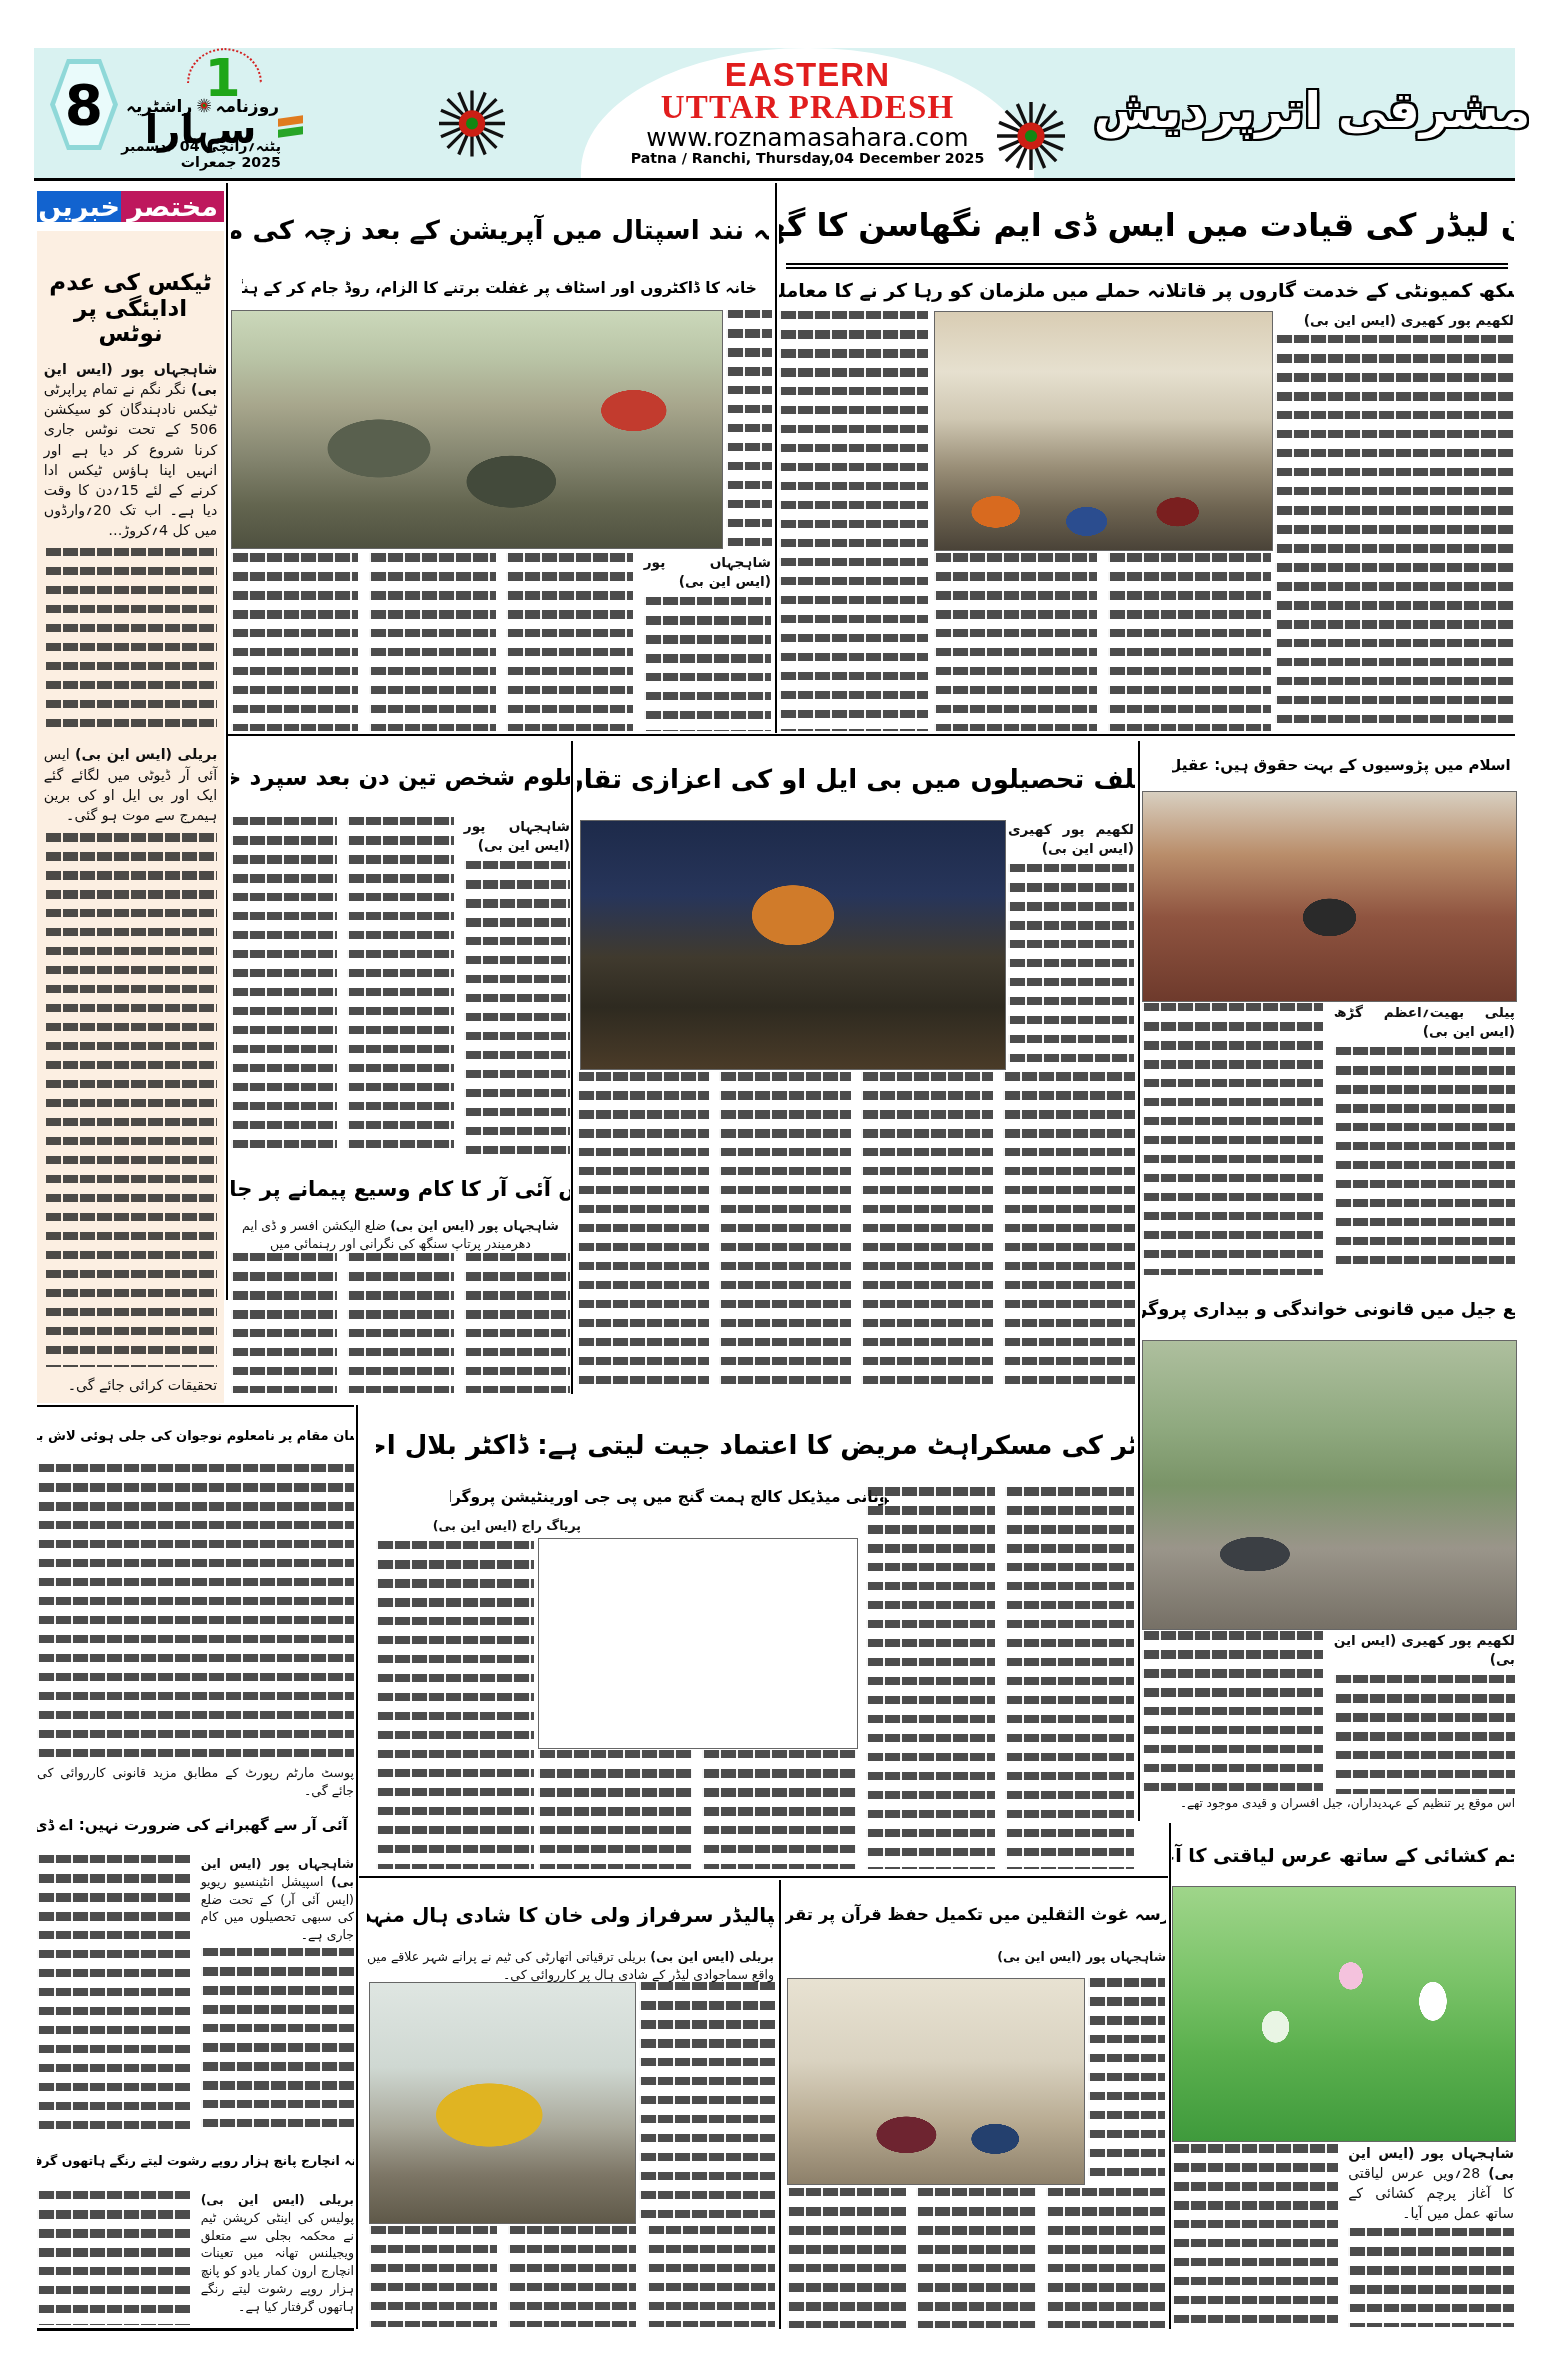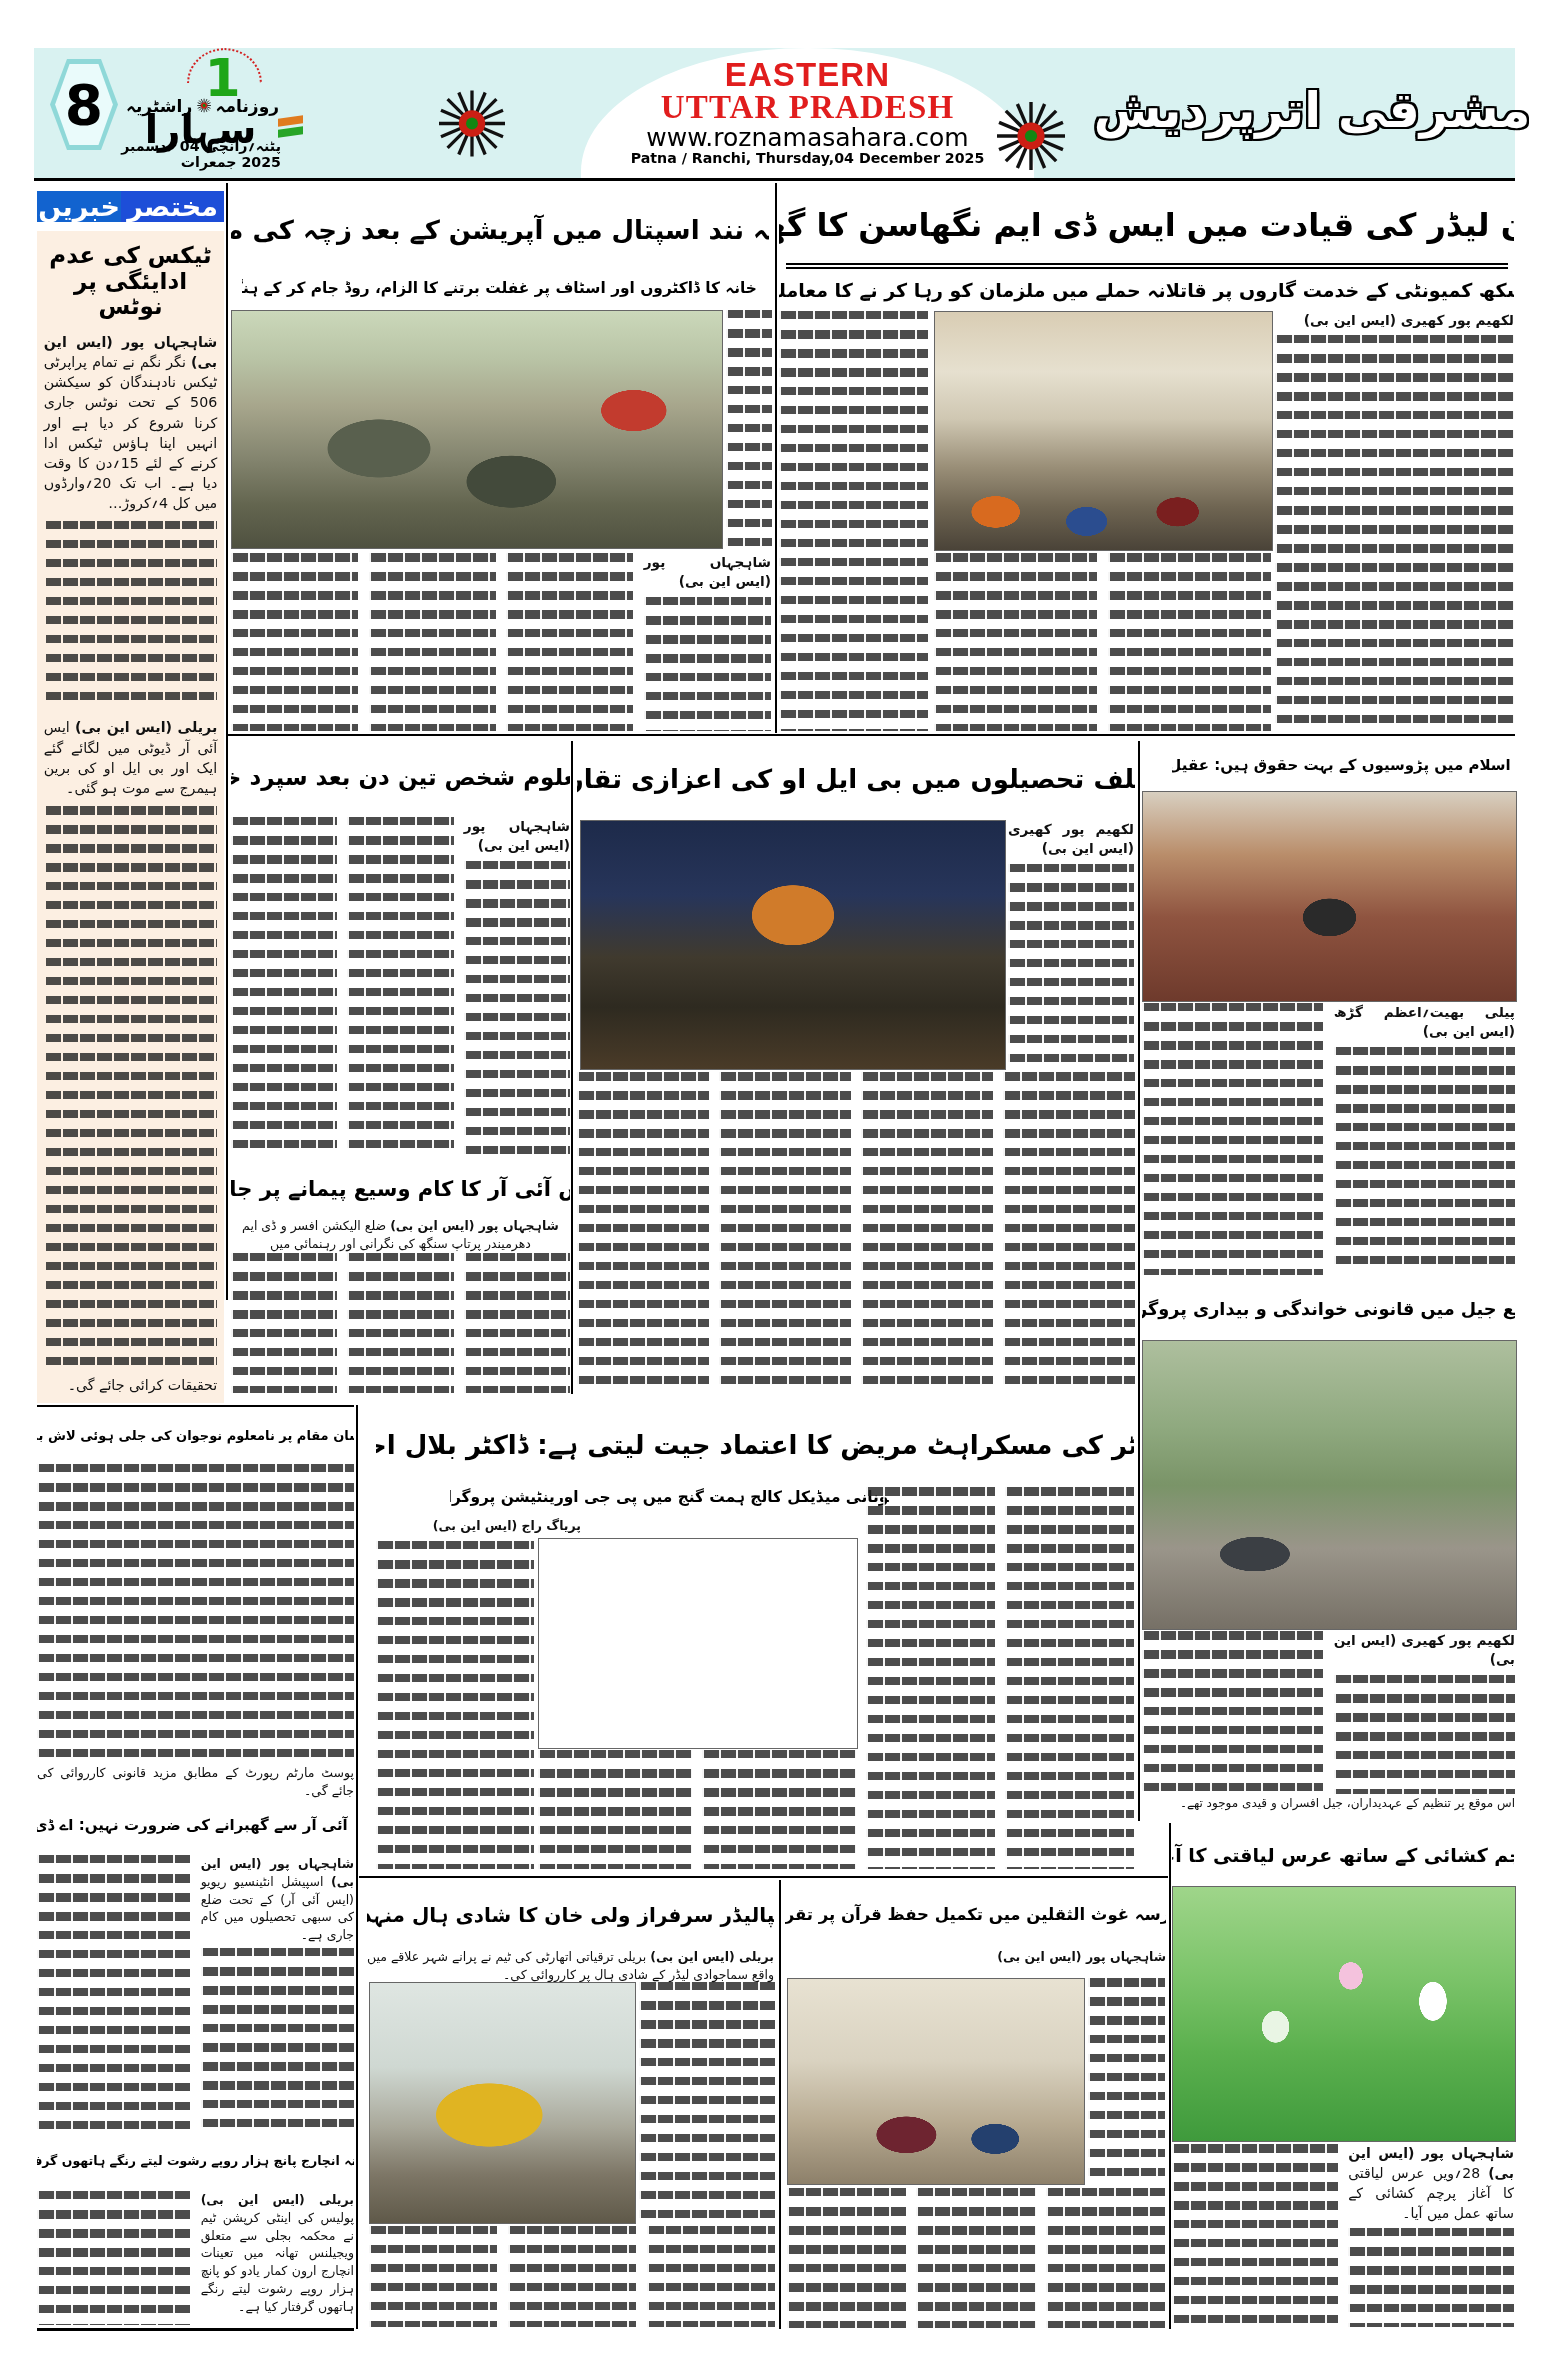--- a/index.html
+++ b/index.html
@@ -4,21 +4,21 @@
 <style>
   html,body{margin:0;padding:0;background:#ffffff;}
   #page{position:relative;width:1548px;height:2377px;background:#ffffff;
         font-family:"DejaVu Sans",sans-serif;overflow:hidden;}
   .abs{position:absolute;}
   .rtl{direction:rtl;}
   .center{display:flex;align-items:center;justify-content:center;}
   
   .hl{font-weight:bold;color:#000;direction:rtl;text-align:center;line-height:1.12;
       white-space:nowrap;overflow:hidden;display:flex;align-items:center;justify-content:center;}
-  .hl.wrap{white-space:normal;}
+  .hl.wrap{white-space:normal;margin-top:27px;}
   
   .lines{background-image:
       repeating-linear-gradient(90deg, rgba(255,255,255,.95) 0 2.3px, transparent 2.3px 17px),
       repeating-linear-gradient(180deg, #262626 0 8.5px, transparent 8.5px 19px);
       opacity:.82;}
   .lines.cream{background-image:
       repeating-linear-gradient(90deg, #fcefe2 0 2.3px, transparent 2.3px 17px),
       repeating-linear-gradient(180deg, #262626 0 8.5px, transparent 8.5px 19px);}
   .rule{background:#000;}
   .dbl{border-top:2.8px solid #000;border-bottom:2.8px solid #000;height:2.3px;}
@@ -172,21 +172,21 @@
   <div class="abs center" style="left:1111px;top:59px;width:402px;height:103px;">
     <span class="outline-txt rtl" style="font-size:49px;white-space:nowrap;">مشرقی اترپردیش</span>
   </div>
 
   <div class="abs rule" style="left:34px;top:178px;width:1481px;height:2.8px;"></div>
 
   <div class="abs" style="left:37px;top:183px;width:187px;height:46px;display:flex;align-items:center;">
     <div class="center" style="width:45%;background:#1263cf;">
       <span style="color:#fff;font-weight:bold;font-size:27px;direction:rtl;">خبریں</span>
     </div>
-    <div class="center" style="width:55%;background:#1d4ed8;">
+    <div class="center" style="width:55%;background:#be185d;">
       <span style="color:#fff;font-weight:bold;font-size:27px;direction:rtl;">مختصر</span>
     </div>
   </div>
 
   <div class="abs" style="left:37px;top:231px;width:187px;height:1172px;background:#fcefe2;
               display:flex;flex-direction:column;gap:8px;padding:8px 6.8px;box-sizing:border-box;">
     <div class="hl wrap" style="font-size:23px;min-height:85px;">ٹیکس کی عدم ادایئگی پر نوٹس</div>
     <p class="lead" style="font-size:14.2px;">
       <span class="dl">شاہجہاں پور (ایس این بی)</span>
       <span>نگر نگم نے تمام پراپرٹی ٹیکس نادہندگان کو سیکشن 506 کے تحت نوٹس جاری کرنا شروع کر دیا ہے اور انہیں اپنا ہاؤس ٹیکس ادا کرنے کے لئے 15؍دن کا وقت دیا ہے۔ اب تک 20؍وارڈوں میں کل 4؍کروڑ…</span>

